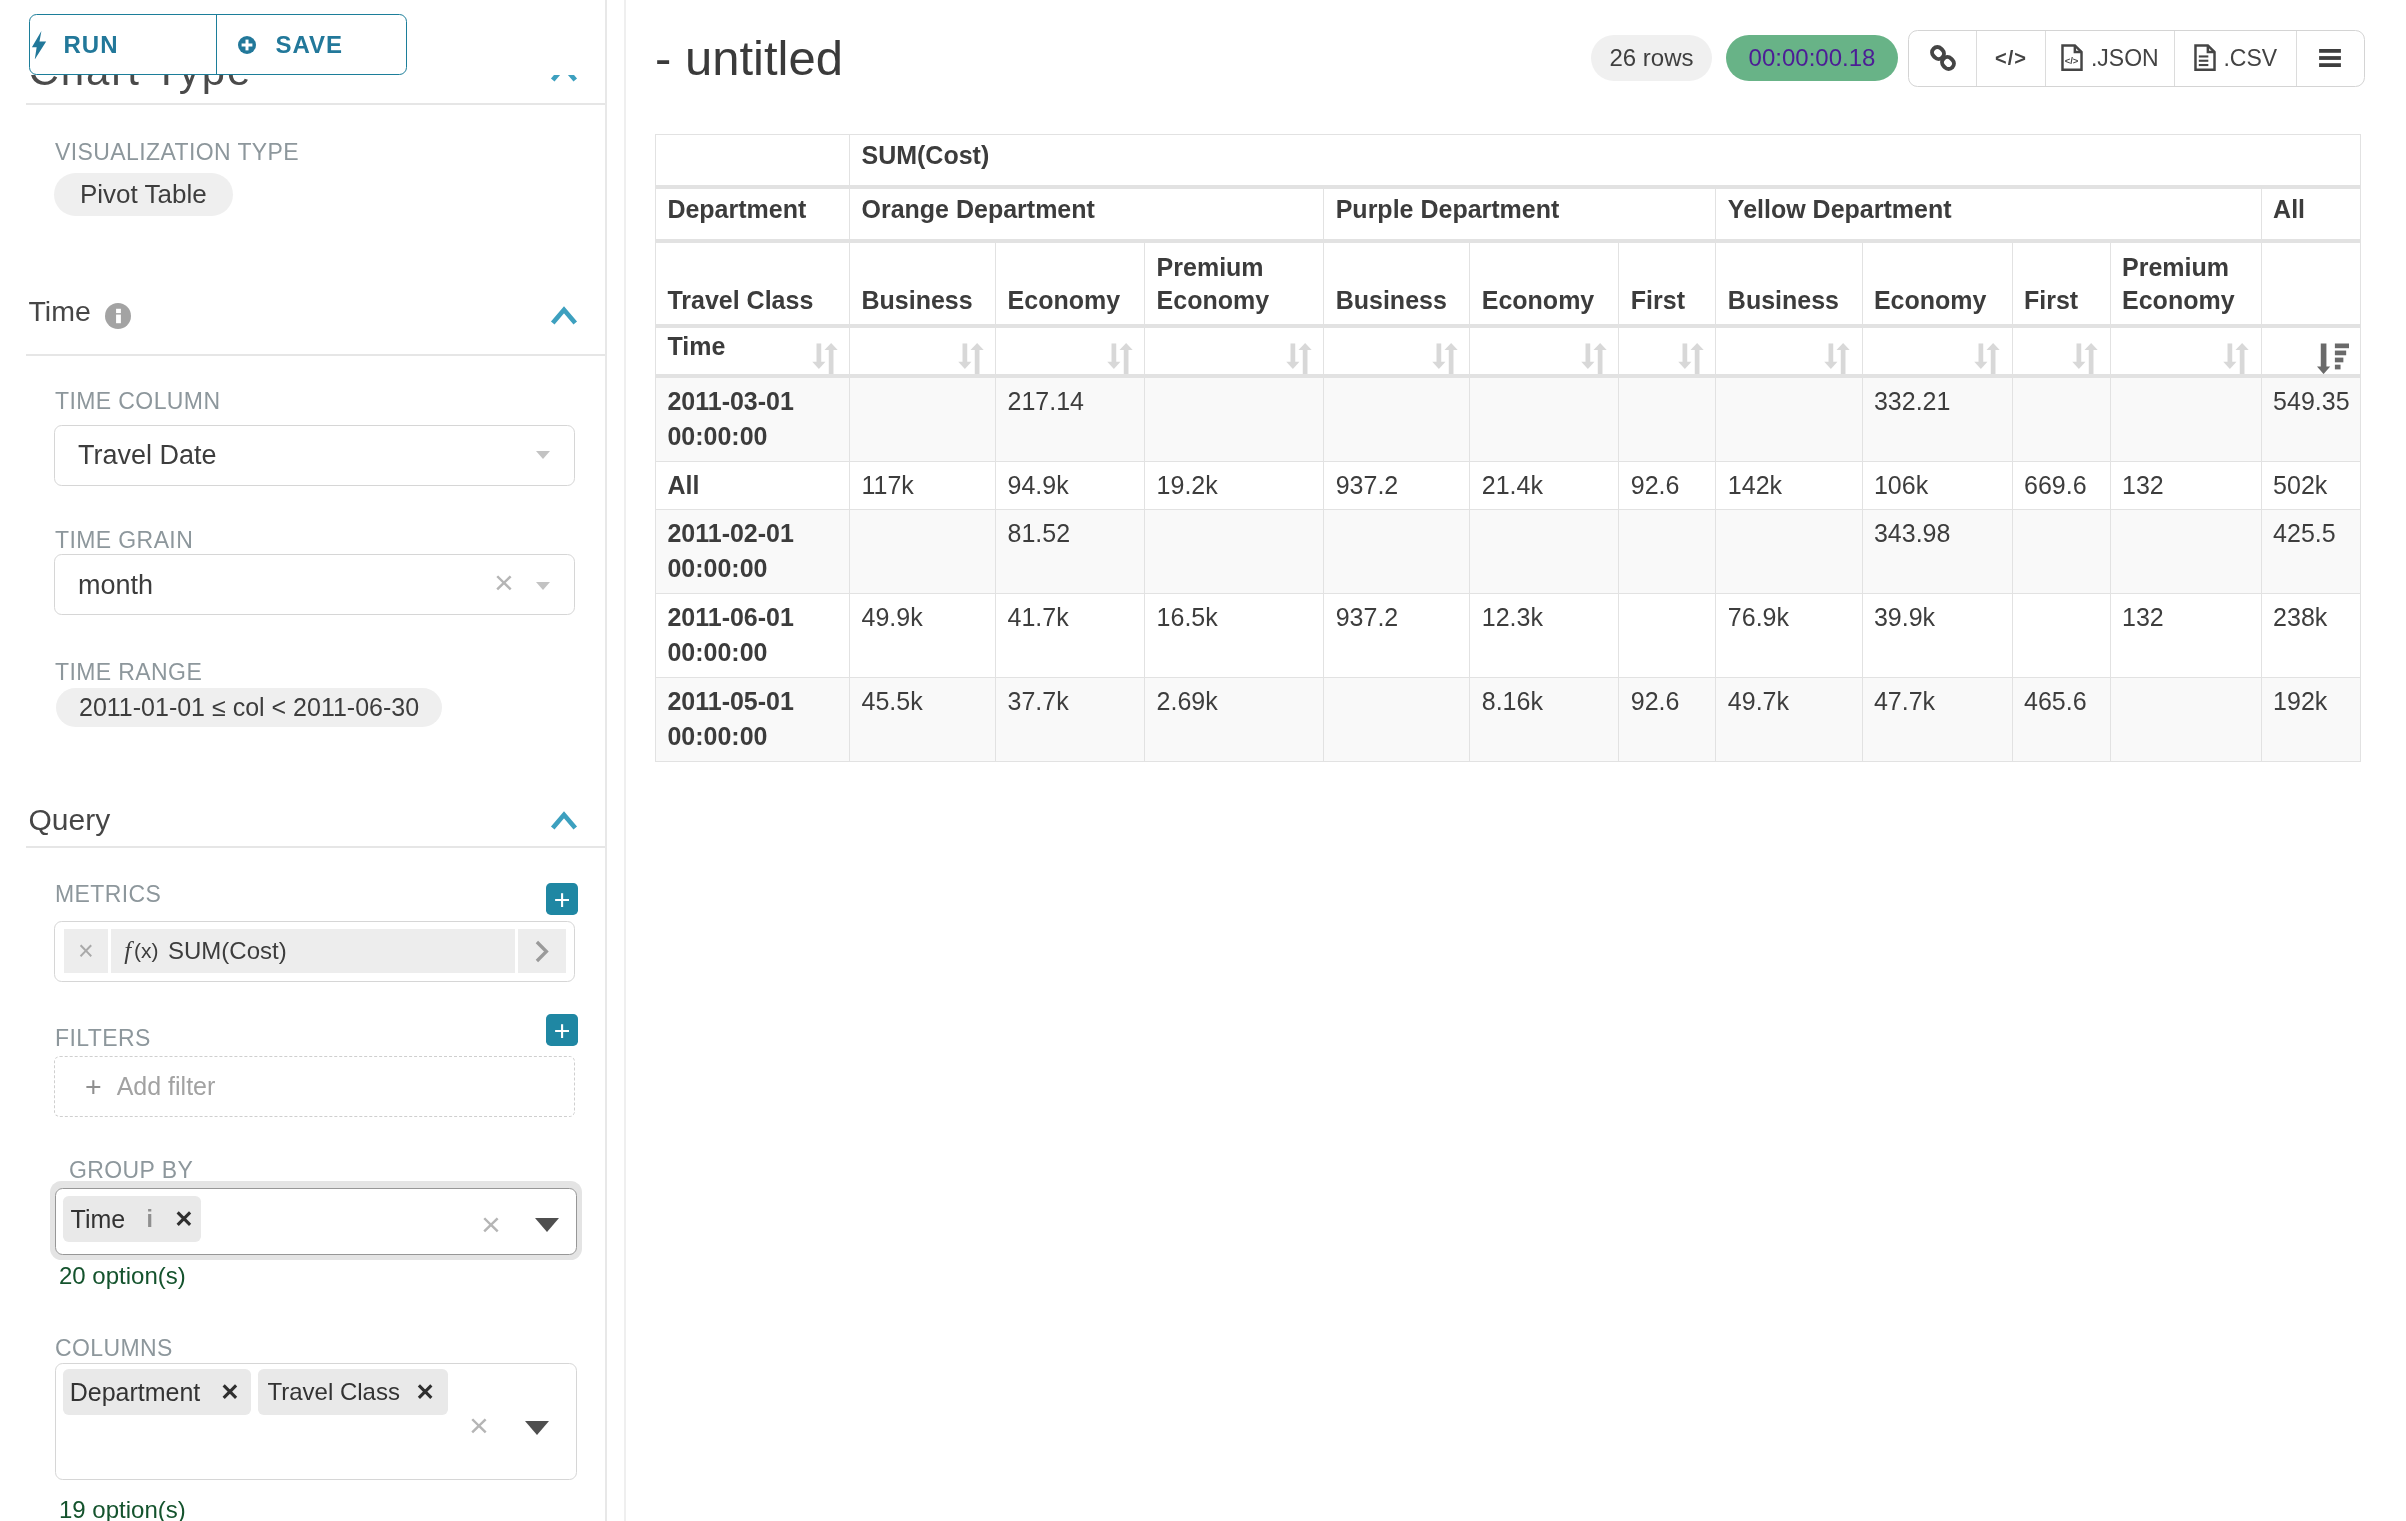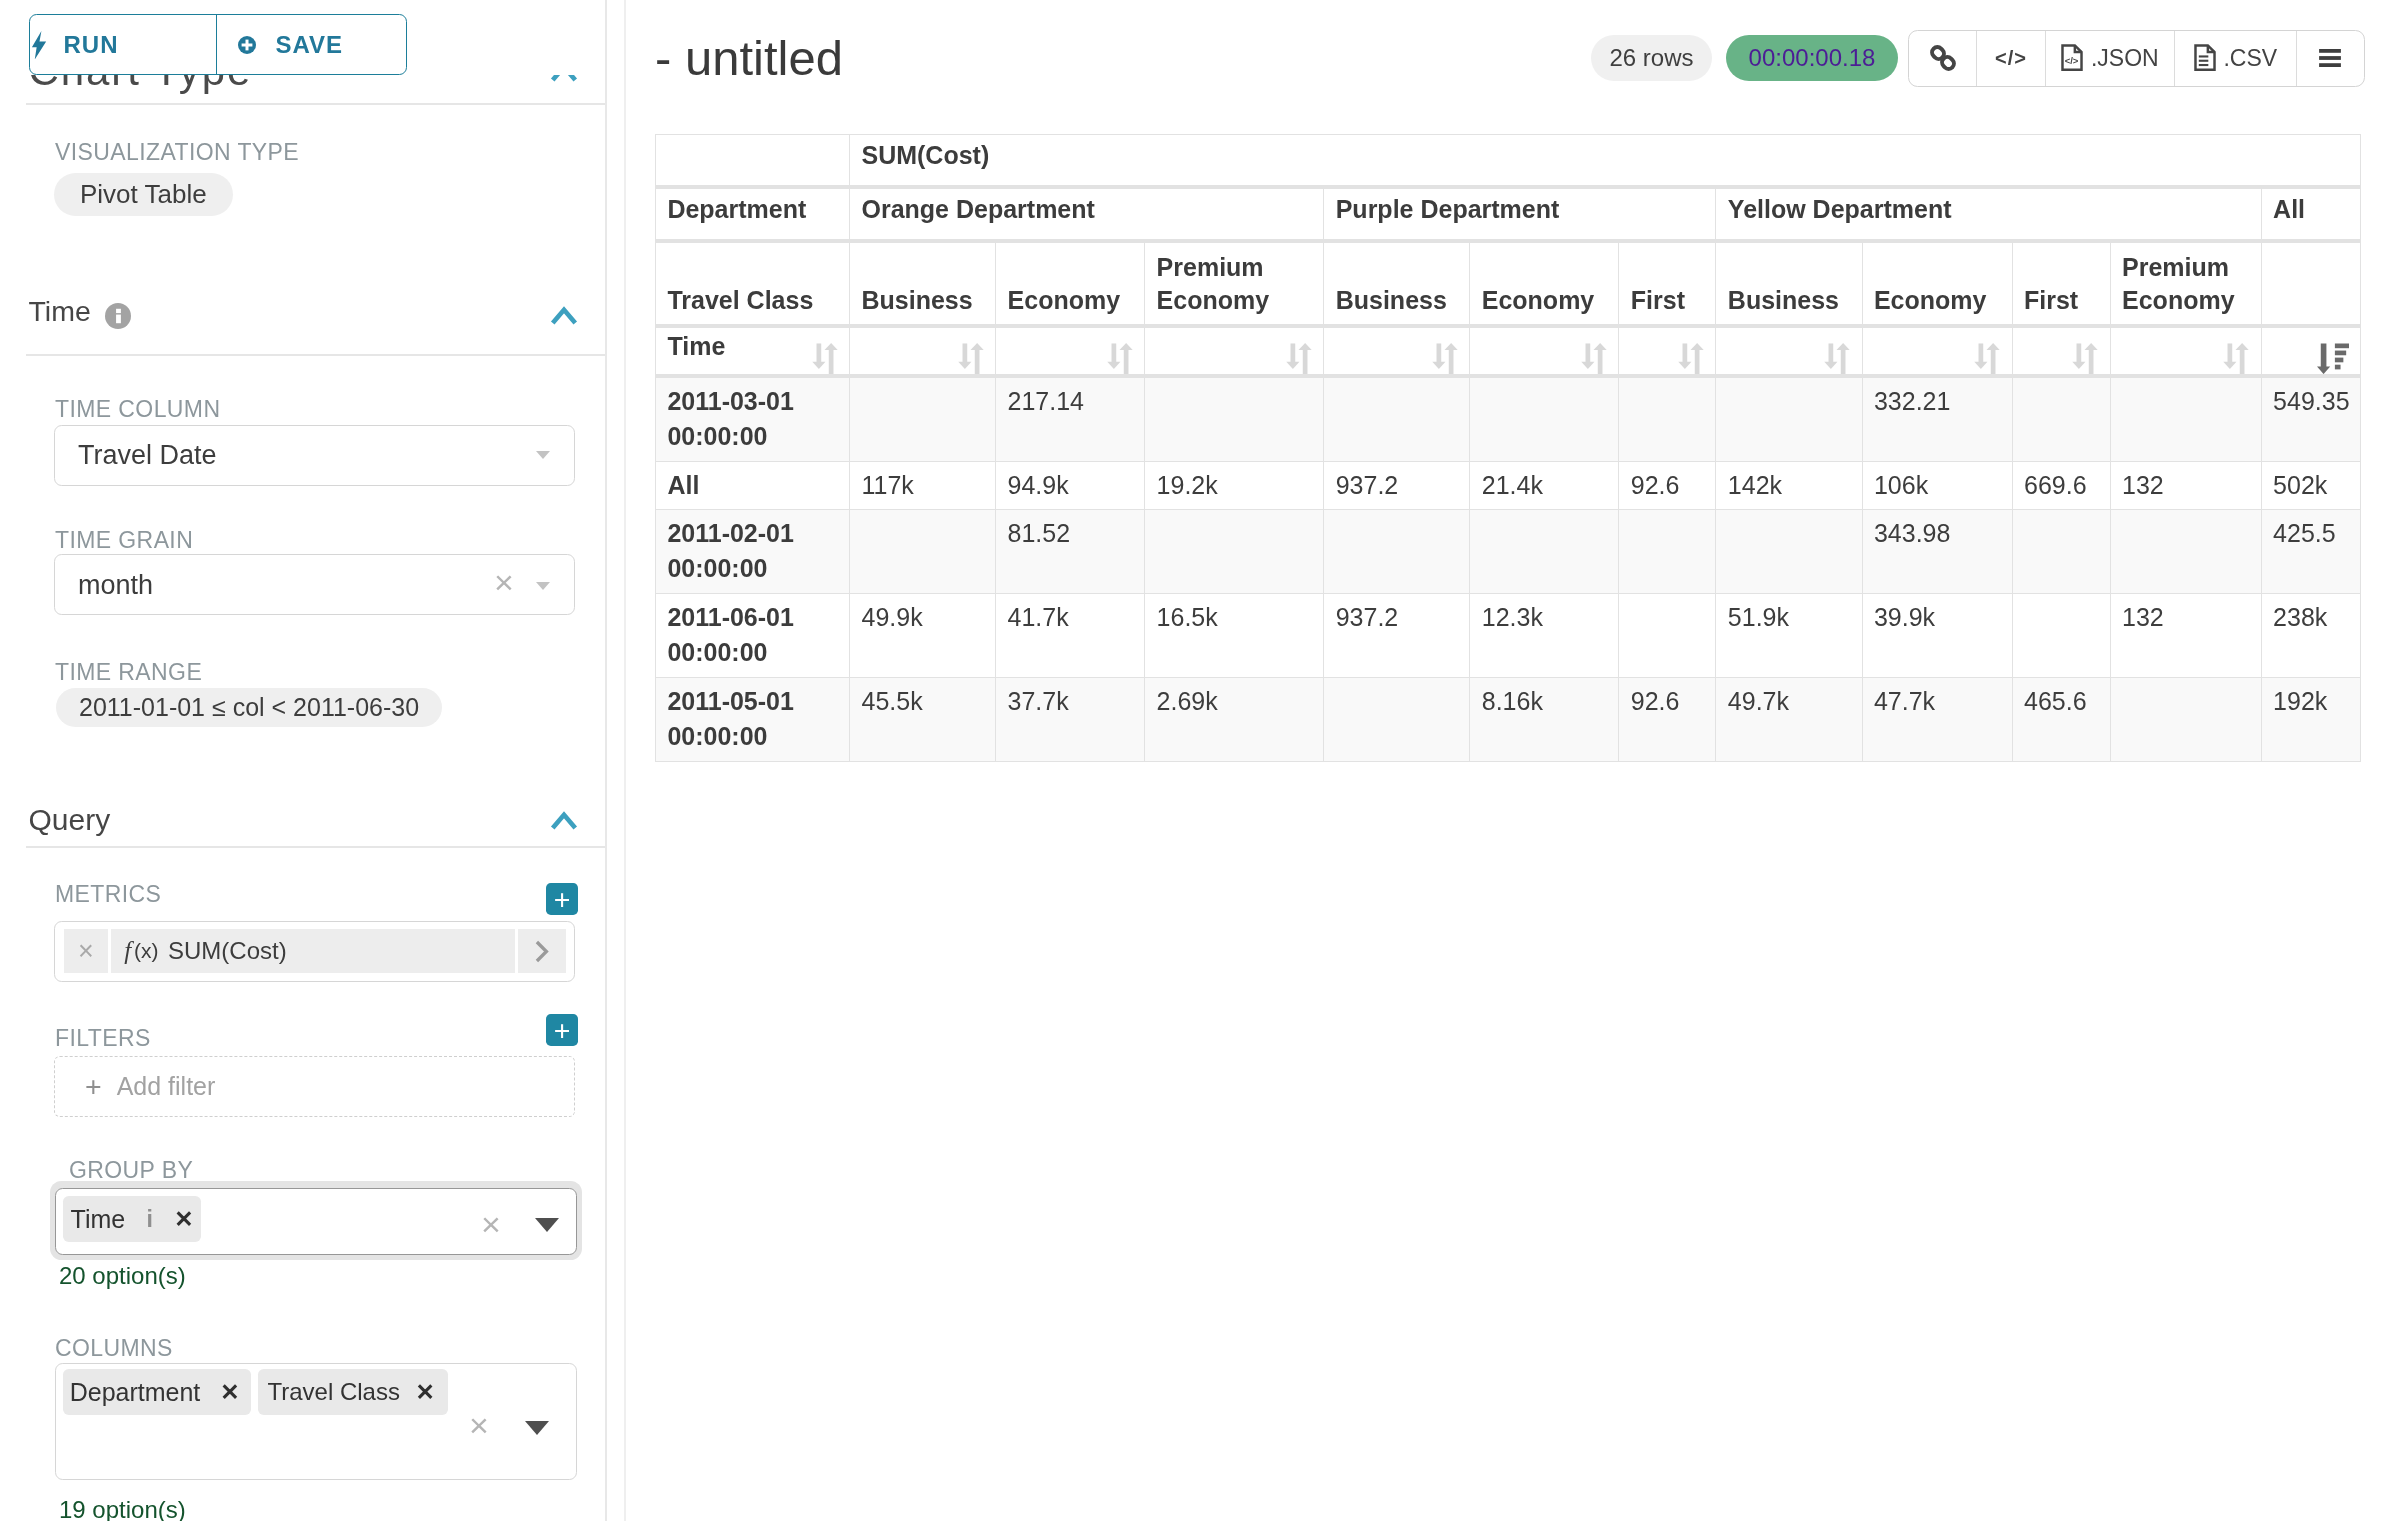--- a/index.html
+++ b/index.html
@@ -76,21 +76,21 @@
   <svg class="abs" style="left:105px; top:303px;" width="26" height="26" viewBox="0 0 27 27">
       <circle cx="13.5" cy="13.5" r="13.5" fill="#a3a3a3"></circle>
       <rect x="11.5" y="12" width="5" height="9" fill="#fff"></rect>
       <rect x="11.5" y="6" width="5" height="4.5" fill="#fff"></rect>
     </svg>
   <svg class="abs" style="left:549px; top:302px;" width="30" height="25" viewBox="0 0 32 26">
       <polyline class="chev" points="4,22 16,8 28,22"></polyline>
     </svg>
   <div class="rule" style="top:354px;"></div>
 
-  <div class="label abs" style="left:55px; top:396px;text-align:center;">TIME COLUMN</div>
+  <div class="label abs" style="left:55px; top:388px;text-align:center;">TIME COLUMN</div>
   <div class="selbox" style="left:54px; top:425px; width:521px; height:61px;"></div>
   <div class="selval" style="left:78px; top:440px;">Travel Date</div>
   <div class="caret" style="left:536px; top:451px;"></div>
 
   <div class="label abs" style="left:55px; top:527px;">TIME GRAIN</div>
   <div class="selbox" style="left:54px; top:554px; width:521px; height:61px;"></div>
   <div class="selval" style="left:78px; top:570px;">month</div>
   <div class="clearx" style="left:494px; top:563px;">×</div>
   <div class="caret" style="left:536px; top:582px;"></div>
 
@@ -401,21 +401,21 @@
         <td>425.5</td>
       </tr>
 <tr style="height:84px;">
         <th>2011-06-01 00:00:00</th>
         <td>49.9k</td>
         <td>41.7k</td>
         <td>16.5k</td>
         <td>937.2</td>
         <td>12.3k</td>
         <td></td>
-        <td>51.9k</td>
+        <td>76.9k</td>
         <td>39.9k</td>
         <td></td>
         <td>132</td>
         <td>238k</td>
       </tr>
 <tr class="stripe" style="height:84px;">
         <th>2011-05-01 00:00:00</th>
         <td>45.5k</td>
         <td>37.7k</td>
         <td>2.69k</td>

